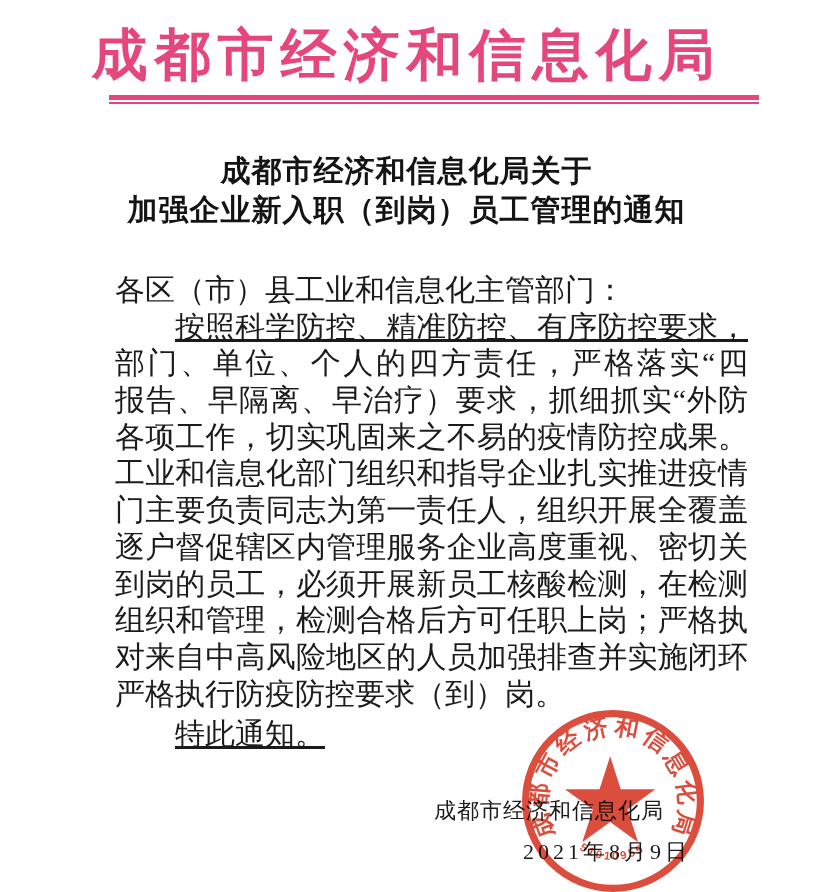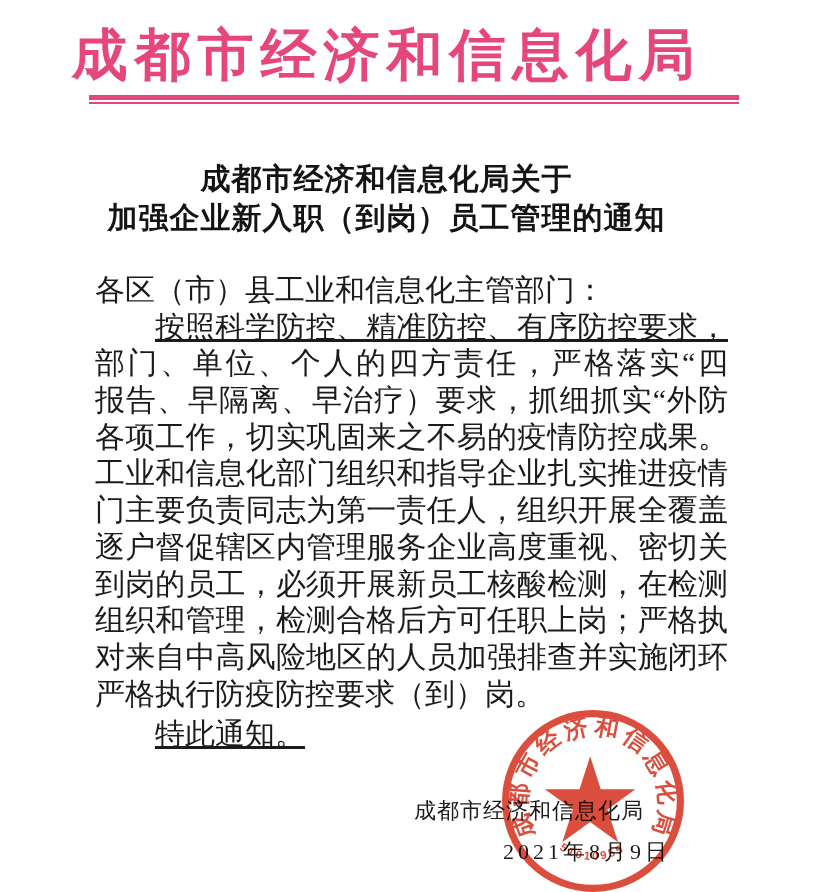--- a/index.html
+++ b/index.html
@@ -2,41 +2,42 @@
 <html><head>
 <meta charset="utf-8">
 <style>
   html,body { margin:0; padding:0; background:#ffffff; }
   .page {
     position:relative;
     width:773px; height:892px;
     background:#ffffff;
     overflow:hidden;
     font-family:"Liberation Serif", serif;
+    margin-left:20px;
   }
 
   
   .letterhead {
     position:absolute; top:18px; left:0; width:100%;
     text-align:center;
     font-size:56px; font-weight:bold;
     letter-spacing:7px;
     color:#e5477d;
     white-space:nowrap;
   }
   .rule {
     position:absolute; top:95px; left:89px; width:650px;
   }
   .rule .thick { height:5px; background:#e5477d; }
   .rule .gap   { height:2px; background:#ffffff; }
   .rule .thin  { height:2px; background:#e5477d; }
 
   
   .doc-title {
-    position:absolute; top:159px; left:0; width:100%;
+    position:absolute; top:151px; left:0; width:100%;
     text-align:center;
     font-size:30px; font-weight:bold;
     color:#141414;
     line-height:39px;
     letter-spacing:1px;
   }
 
   
   .body-block {
     position:absolute; top:272px; left:95px; width:633px;

